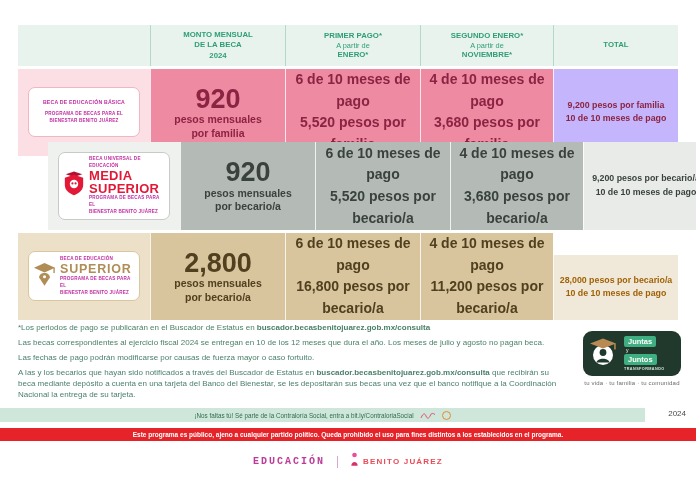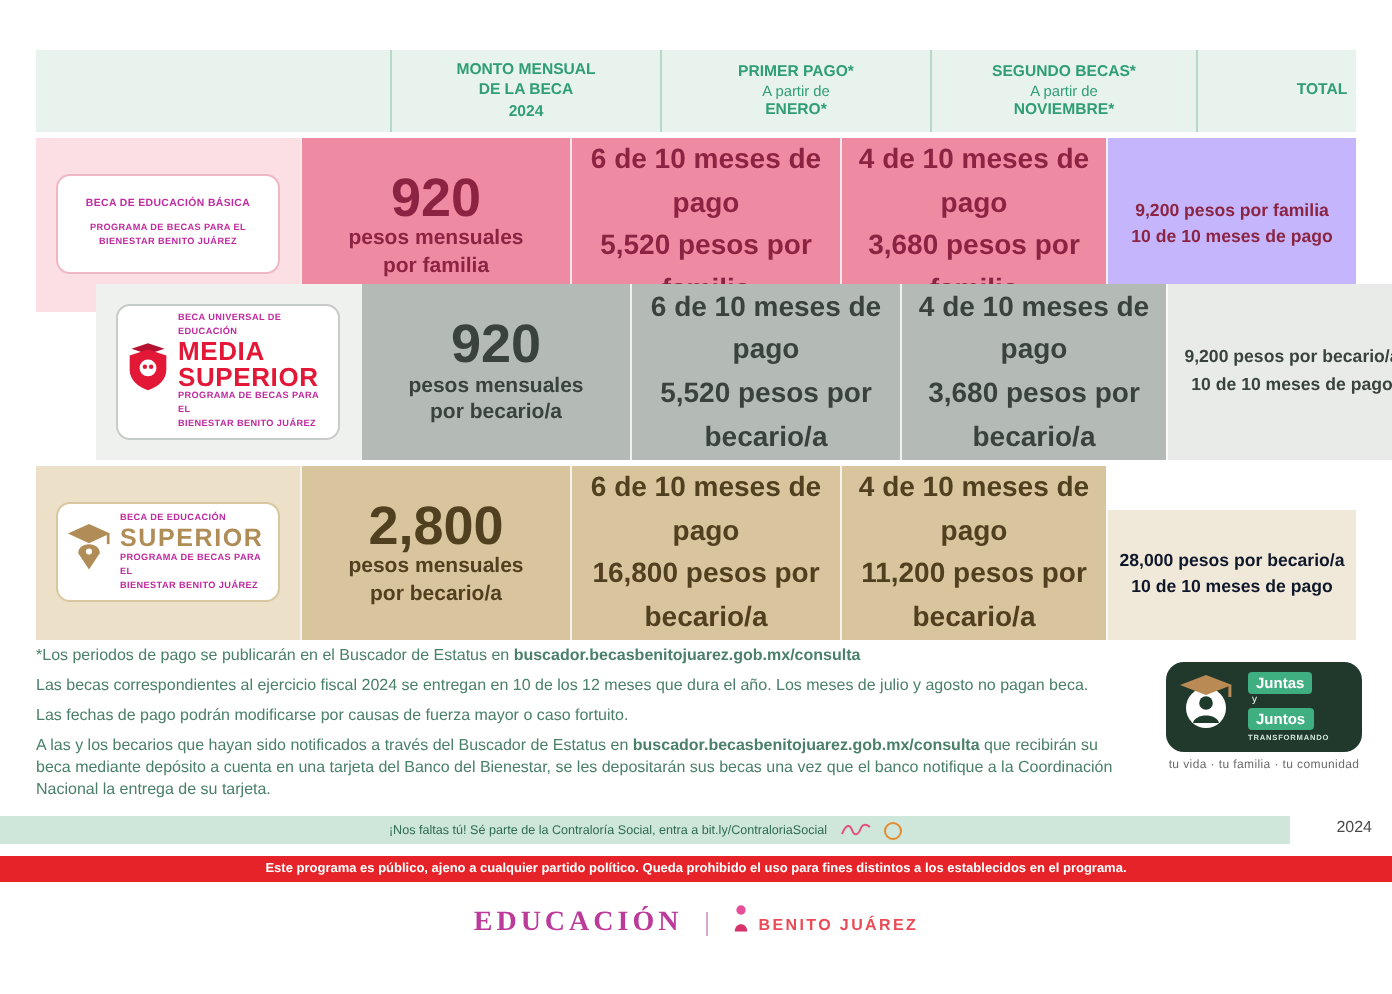--- a/index.html
+++ b/index.html
@@ -4,42 +4,42 @@
 <style>
   html,body{margin:0;padding:0;background:#ffffff;}
   .page{position:relative;width:696px;height:497px;background:#ffffff;overflow:hidden;
         font-family:"Liberation Sans",sans-serif;}
 
   
   .table-wrap{position:absolute;left:18px;top:25px;width:660px;}
   .banner{height:27px;line-height:27px;background:#3fae81;color:#fff;text-align:center;
           font-weight:bold;font-size:14.5px;letter-spacing:.3px;}
   .grid{display:grid;grid-template-columns:132px 135px 135px 133px 125px;}
-  .hdr{background:#e9f3ee;color:#2f9e74;height:41px;padding-left:45px;}
+  .hdr{background:#e9f3ee;color:#2f9e74;height:41px;}
   .hdr .cell{border-left:1px solid #b5d9c6;display:flex;flex-direction:column;justify-content:center;
              align-items:center;text-align:center;line-height:1.3;}
   .hdr .cell:first-child{border-left:none;}
   .h-bold{font-size:7.8px;font-weight:bold;}
   .h-norm{font-size:7.4px;font-weight:normal;}
 
   .row{margin-top:3px;}
   .r1{height:70px;}.r2{height:88px;padding-left:30px;}.r3{height:80px;}
   .cell{display:flex;flex-direction:column;justify-content:center;align-items:center;text-align:center;}
   .row .cell{border-left:1px solid rgba(255,255,255,.8);}
   .row .cell:first-child{border-left:none;}
 
   .r1 .label-cell{background:#fcdee5;}
   .r1 .data-cell{background:#ee8aa1;color:#8b2442;}
   .r1 .total-cell{background:#c4b5fd;color:#8b2442;align-items:center;}
   .r2 .label-cell{background:#eff1ef;}
   .r2 .data-cell{background:#b4bbb7;color:#3a423e;}
   .r2 .total-cell{background:#e9ebe9;color:#3a423e;}
   .r3 .label-cell{background:#ede0c8;}
   .r3 .data-cell{background:#d8c59d;color:#51401f;}
-  .r3 .total-cell{background:#f0e9d9;color:#0f172a;margin-top:22px;}
+  .r3 .total-cell{background:#f0e9d9;color:#a16207;margin-top:22px;}
 
   .amt-big{font-size:27px;font-weight:bold;line-height:1.05;}
   .amt-sub{font-size:10.5px;font-weight:bold;line-height:1.3;}
   .pay-line{font-size:14px;font-weight:600;line-height:1.55;}
   .tot-line{font-size:8.8px;font-weight:bold;line-height:1.55;}
 
   
   .card{background:#fff;border-radius:7px;width:112px;min-height:50px;display:flex;
         align-items:center;justify-content:center;padding:3px 4px;box-sizing:border-box;}
   .r1 .card{border:1.5px solid #eeb7c4;flex-direction:column;gap:6px;}
@@ -72,21 +72,21 @@
                display:flex;align-items:center;justify-content:center;gap:6px;}
   .contraloria-text{font-size:6.3px;color:#2f6b51;}
   .orange-ring{width:7px;height:7px;border:1.6px solid #e58b2f;border-radius:50%;}
   .year{position:absolute;right:10px;top:409px;font-size:8px;color:#4a4a4a;}
   .legal{position:absolute;left:0;top:428px;width:696px;height:13px;background:#e52328;color:#fff;
          display:flex;align-items:center;justify-content:center;font-size:6.5px;font-weight:600;}
 
   
   .footer{position:absolute;left:0;top:452px;width:696px;display:flex;justify-content:center;
           align-items:center;gap:12px;}
-  .educacion{font-family:Liberation Serif, serif;font-size:14px;font-weight:bold;color:#bc3a9a;
+  .educacion{font-family:Liberation Mono, monospace;font-size:10px;font-weight:bold;color:#bc3a9a;
              letter-spacing:2px;}
   .foot-sep{width:1px;height:12px;background:#d9a8cf;}
   .benito{display:flex;align-items:center;gap:4px;}
   .benito-text{font-size:8px;font-weight:bold;color:#ea4b56;letter-spacing:1.2px;}
 </style>
 </head>
 <body>
 
 <div class="page">
 
@@ -98,21 +98,21 @@
         <span class="h-bold">MONTO MENSUAL</span>
         <span class="h-bold">DE LA BECA</span>
         <span class="h-bold">2024</span>
       </div>
       <div class="cell">
         <span class="h-bold">PRIMER PAGO*</span>
         <span class="h-norm">A partir de</span>
         <span class="h-bold">ENERO*</span>
       </div>
       <div class="cell">
-        <span class="h-bold">SEGUNDO BECAS*</span>
+        <span class="h-bold">SEGUNDO ENERO*</span>
         <span class="h-norm">A partir de</span>
         <span class="h-bold">NOVIEMBRE*</span>
       </div>
       <div class="cell">
         <span class="h-bold">TOTAL</span>
       </div>
     </div>
 
     <div class="grid row r1">
       <div class="cell label-cell">

